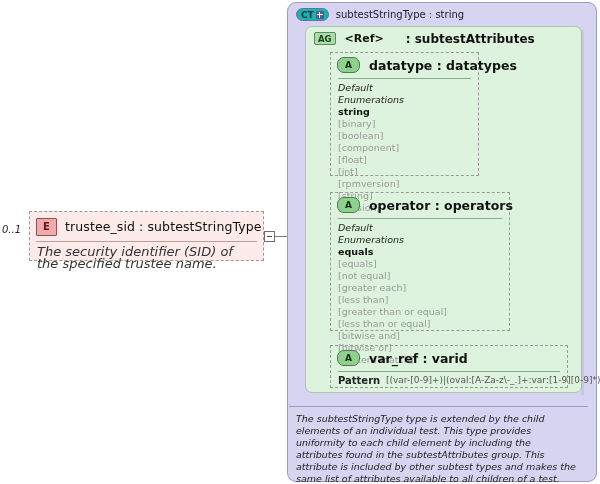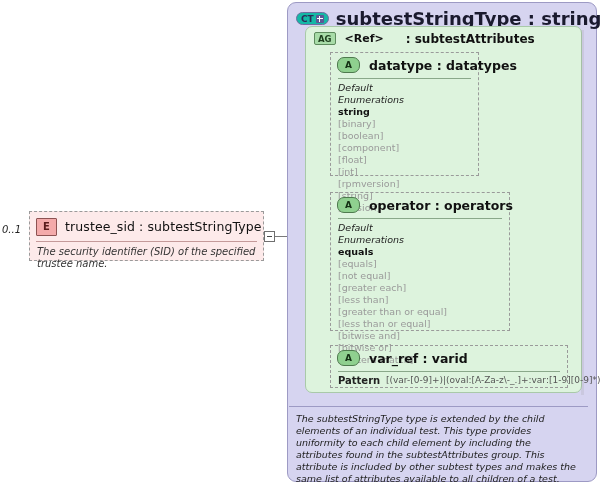--- a/index.html
+++ b/index.html
@@ -19,21 +19,21 @@
   .badge-e{
     width:19px;height:16px;flex:0 0 auto;
     background:#f4aaaa;border:1px solid #8d5252;
     color:#5a1c1c;font-size:10px;font-weight:bold;
     display:flex;align-items:center;justify-content:center;
     border-radius:1px;margin-right:8px;
   }
   #elem-title{font-size:12.5px;color:#111;letter-spacing:.1px;white-space:nowrap;}
   #elem-sep{height:1px;background:#c49a9a;margin:0 6px;}
   #elem-doc{
-    font-size:10px;font-style:italic;color:#333;padding:4px 7px 0 7px;line-height:12px;
+    font-size:13px;font-style:italic;color:#333;padding:4px 7px 0 7px;line-height:12px;
   }
   #card-label{
     position:absolute;left:2px;top:224px;font-size:10px;font-style:italic;color:#222;
   }
 
   
   #ct-box{
     position:absolute;left:287px;top:2px;width:310px;height:480px;
     background:#d6d4f0;border:1px solid #9d9ac4;border-radius:9px;
     box-sizing:border-box;
@@ -48,21 +48,21 @@
     font-size:9px;font-weight:bold;color:#2c2a58;
   }
   .plus-sq{
     width:8px;height:8px;background:#5b5896;border-radius:1px;position:relative;
   }
   .plus-sq:before,.plus-sq:after{
     content:"";position:absolute;background:#fff;
   }
   .plus-sq:before{left:1px;top:3.5px;width:6px;height:1px;}
   .plus-sq:after{top:1px;left:3.5px;height:6px;width:1px;}
-  #ct-title{font-size:18px;font-weight:bold;color:#1a1a2e;margin-left:7px;white-space:nowrap;}
+  #ct-title{font-size:10px;font-weight:normal;color:#1a1a2e;margin-left:7px;white-space:nowrap;}
 
   
   #ag-box{
     position:absolute;left:305px;top:26px;width:277px;height:367px;
     background:#ddf3dd;border:1px solid #a9c9a9;border-radius:7px;
     box-sizing:border-box;
   }
   #ag-box:after{
     content:"";position:absolute;right:-3px;top:3px;width:3px;height:100%;
     background:rgba(150,150,150,.18);

